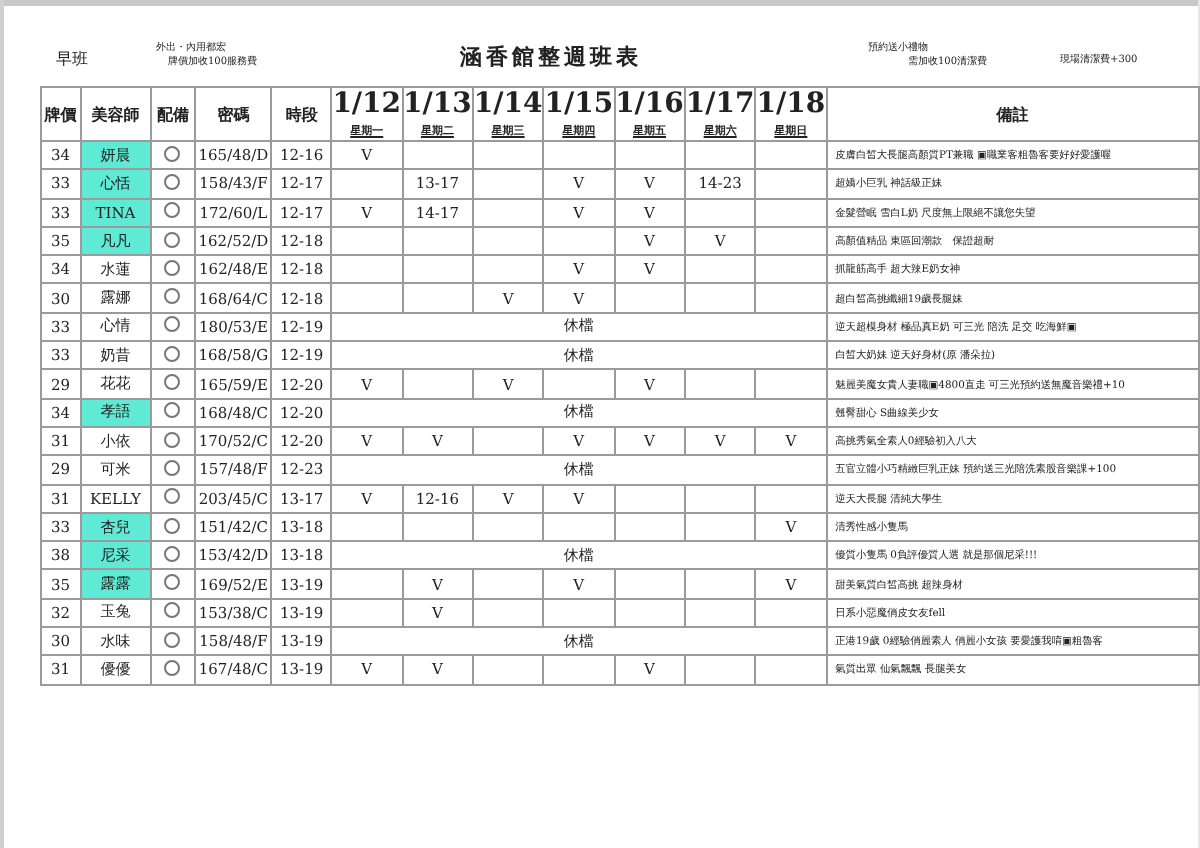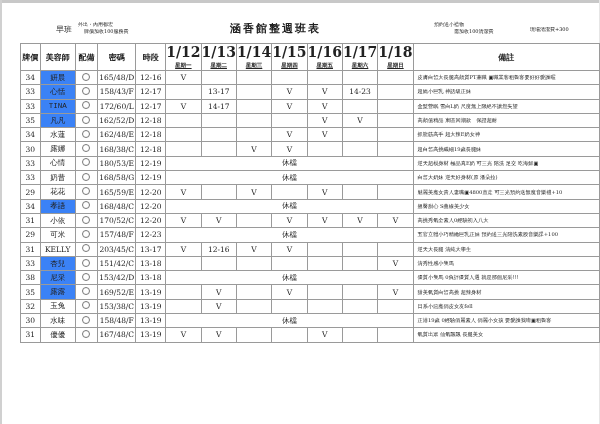--- a/index.html
+++ b/index.html
@@ -6,21 +6,21 @@
   body {
     width:600px; height:424px; overflow:hidden; position:relative;
     background:#ffffff;
     font-family:"DejaVu Serif","Liberation Serif",serif;
     color:#222;
   }
   .topbar { position:absolute; left:0; top:0; width:600px; height:3px; background:#c8c8c8; }
   .leftbar { position:absolute; left:0; top:0; width:2px; height:424px; background:#d0d0d0; }
   .rightbar { position:absolute; right:0; top:0; width:1px; height:424px; background:#e6e6e6; }
 
-  .shift { position:absolute; left:56px; top:24px; font-size:8px; }
+  .shift { position:absolute; left:28px; top:24px; font-size:8px; }
   .note-left { position:absolute; left:78px; top:21px; font-size:5px; line-height:7px; }
   .note-left .l2 { padding-left:6px; }
   .title { position:absolute; left:230px; top:21px; font-size:11px; letter-spacing:2px; font-weight:bold; }
   .note-right { position:absolute; left:434px; top:21px; font-size:5px; line-height:7px; }
   .note-right .l2 { padding-left:20px; }
   .note-far { position:absolute; left:530px; top:26px; font-size:5px; }
 
   table.sched {
     position:absolute; left:20px; top:43px;
     border-collapse:collapse; table-layout:fixed;
@@ -29,21 +29,21 @@
   table.sched td, table.sched th {
     border:1px solid #9a9a9a; padding:0; text-align:center; vertical-align:middle;
     overflow:hidden; white-space:nowrap; font-weight:normal;
   }
   table.sched th { font-weight:bold; }
   .hdr-main { font-size:8px; }
   .date-cell { height:12px; font-size:14px; border-bottom:none !important; }
   .dow-cell { height:10px; font-size:5.5px; text-decoration:underline; border-top:none !important; }
   tr.row td { height:13.3px; }
   td.name { font-weight:bold; font-size:7.5px; }
-  td.name.shaded { background:#3b82f6;font-family:Liberation Mono, monospace; }
+  td.name.shaded { background:#5eead4; }
   td.price, td.code, td.slot { font-size:7.5px;margin-left:44px; }
   td.day { font-weight:bold; font-size:7.5px; border-left:1px solid #c4c4c4; border-right:1px solid #c4c4c4; }
   td.off { font-weight:bold; font-size:7.5px; }
   td.remark { text-align:left !important; padding-left:4px !important; font-size:5.2px; }
   .circle {
     display:inline-block; width:6px; height:6px; border:1px solid #777; border-radius:50%;
   }
 </style>
 </head>
 <body>
@@ -179,21 +179,21 @@
         <td class="day">V</td>
         <td class="day">V</td>
         <td class="day"></td>
         <td class="day"></td>
         <td class="remark">抓龍筋高手 超大辣E奶女神</td>
       </tr>
       <tr class="row">
         <td class="price">30</td>
         <td class="name">露娜</td>
         <td class="equip"><span class="circle"></span></td>
-        <td class="code">168/38/C</td>
+        <td class="code">168/64/C</td>
         <td class="slot">12-18</td>
         <td class="day"></td>
         <td class="day"></td>
         <td class="day">V</td>
         <td class="day">V</td>
         <td class="day"></td>
         <td class="day"></td>
         <td class="day"></td>
         <td class="remark">超白皙高挑纖細19歲長腿妹</td>
       </tr>

